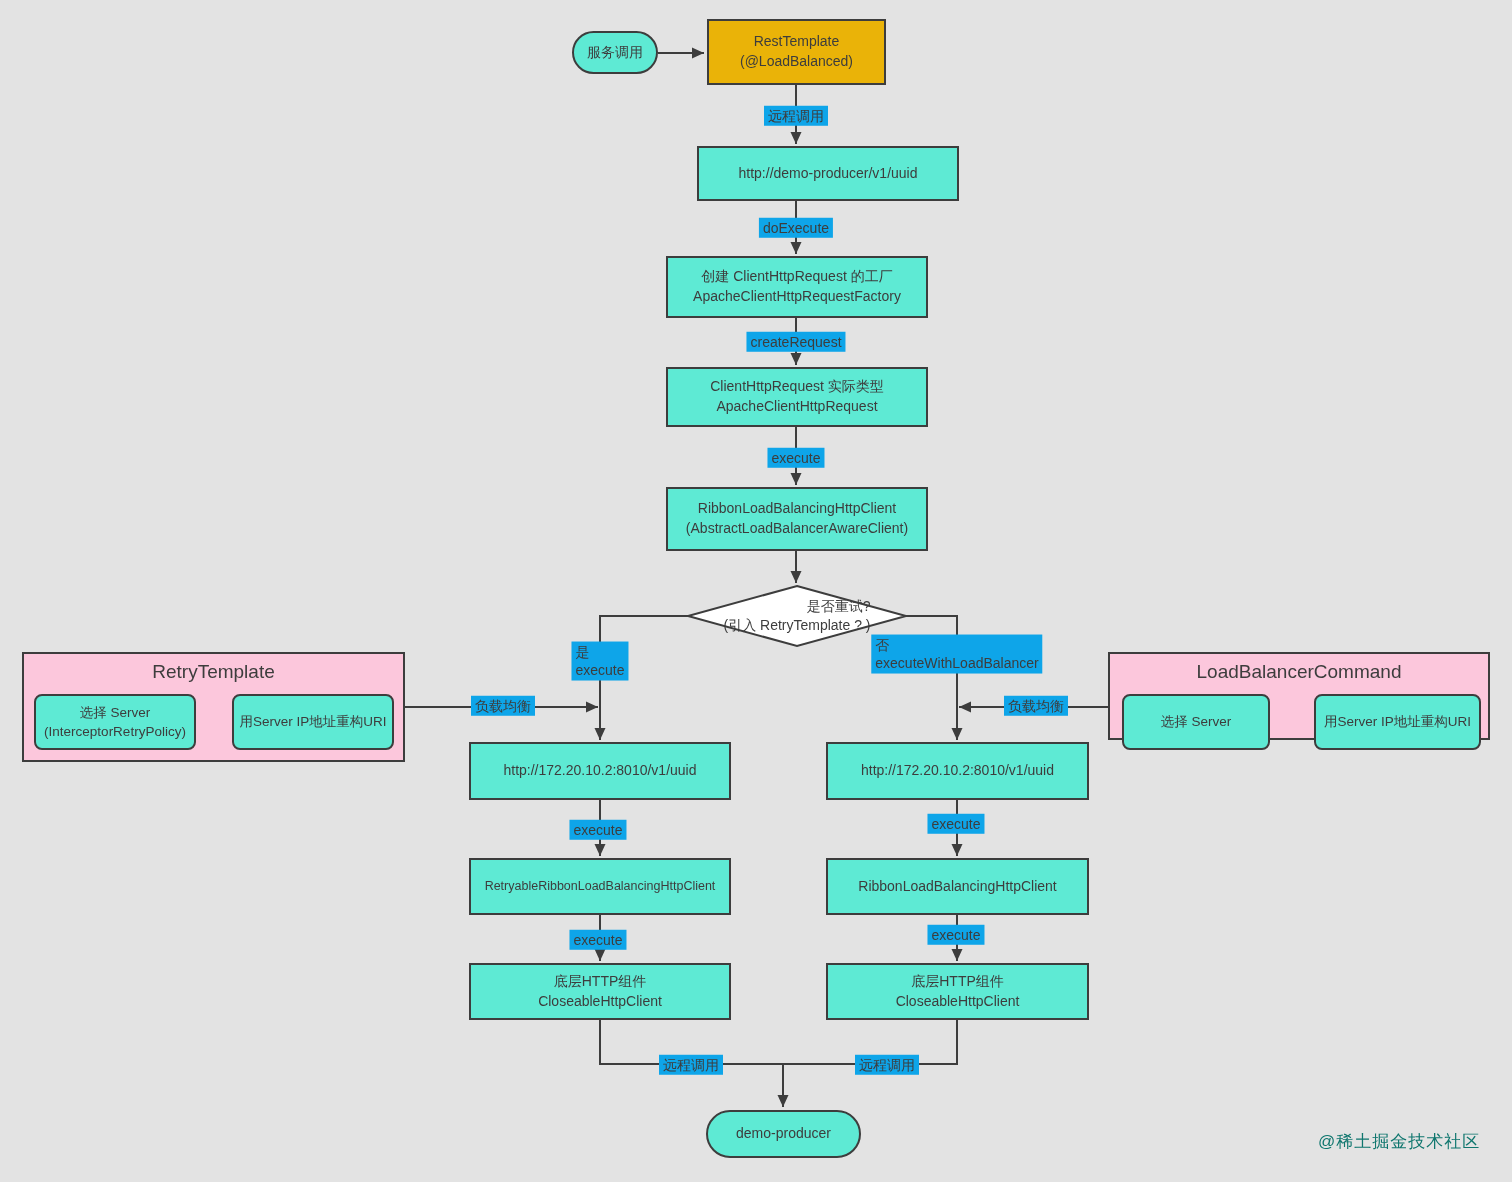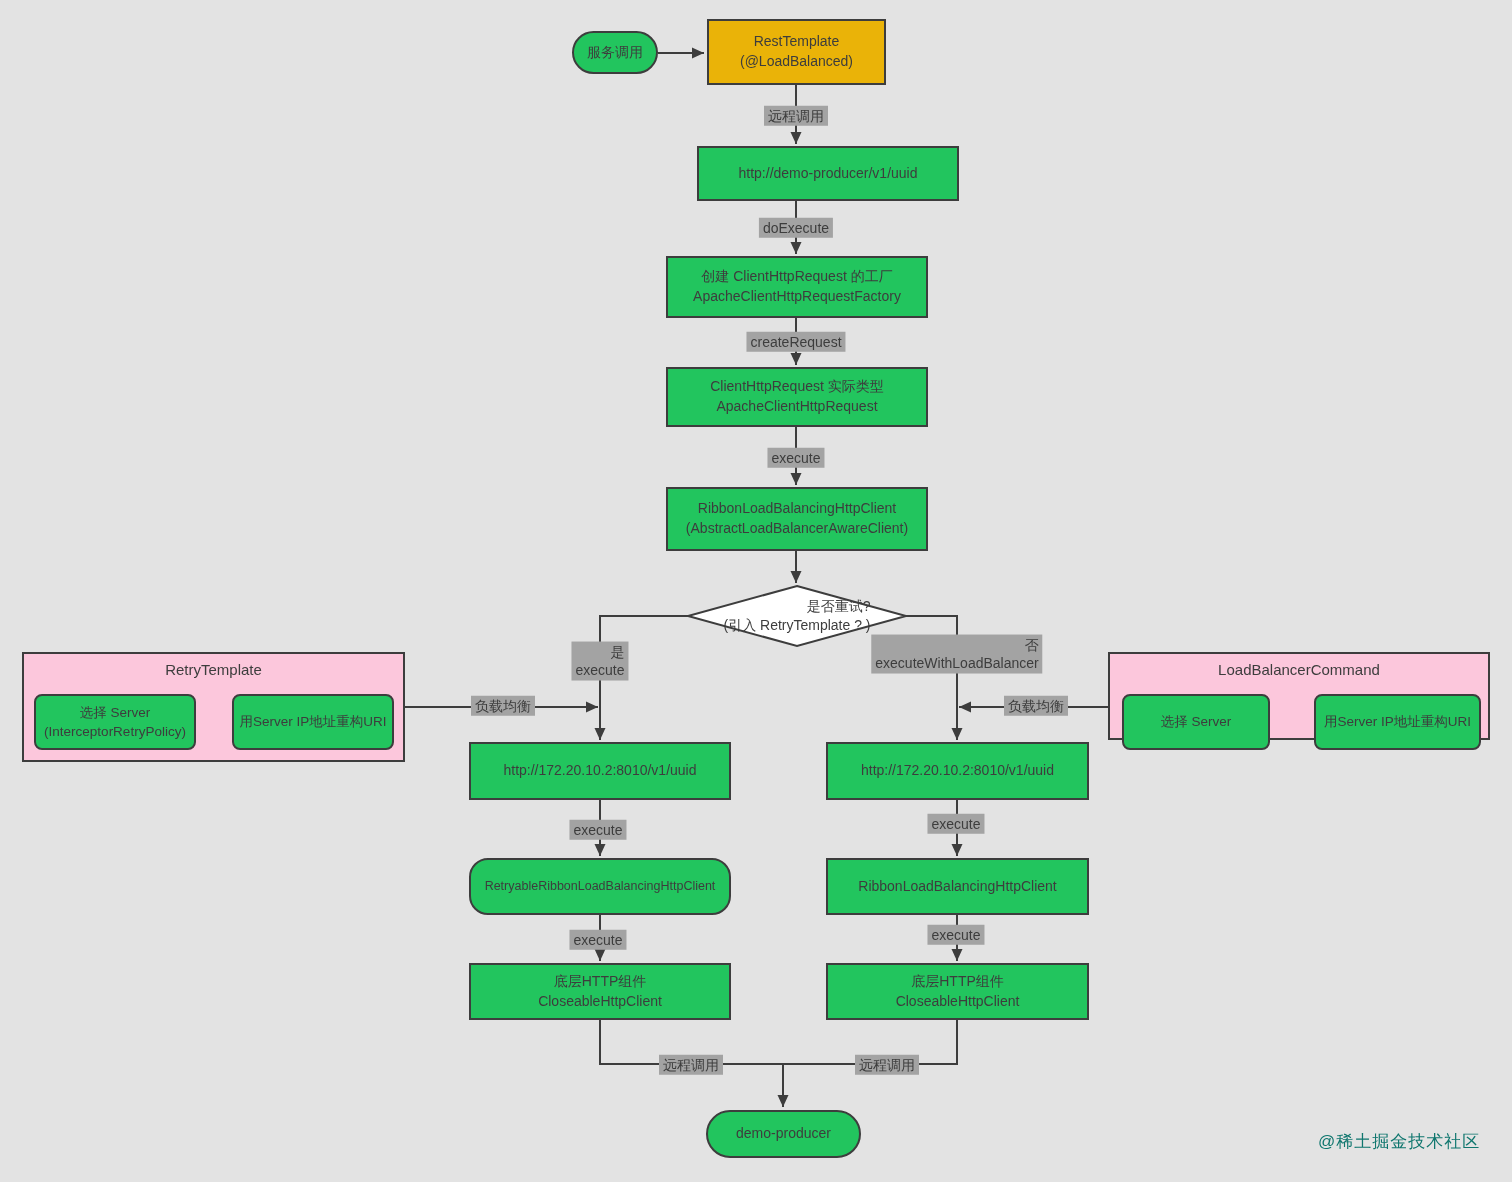--- a/index.html
+++ b/index.html
@@ -5,40 +5,40 @@
   html,body { margin:0; padding:0; background:#e3e3e3; }
   .canvas {
     position:relative; width:1512px; height:1182px;
     background:#e3e3e3; overflow:hidden;
     font-family:"Liberation Sans","DejaVu Sans",sans-serif;
     color:#3d3d3d;
   }
   .wires { position:absolute; left:0; top:0; }
   .node {
     position:absolute; box-sizing:border-box;
-    background:#22c55e; border:2px solid #3d3d3d;
+    background:#5eead4; border:2px solid #3d3d3d;
     display:flex; flex-direction:column; align-items:center; justify-content:center;
     text-align:center; font-size:14px; line-height:1.42; white-space:nowrap;
   }
   .pill  { border-radius:24px; }
   .orange{ background:#eab308; }
   .small-font { font-size:12.5px; }
   .group {
     position:absolute; box-sizing:border-box;
     background:#fcc7dc; border:2px solid #3d3d3d;
   }
   .group-title {
     position:absolute; left:0; top:7px; width:100%;
-    text-align:center; font-size:15px;
+    text-align:center; font-size:19px;
   }
   .group .node { border-radius:8px; font-size:13.5px; }
   .edge-label {
     position:absolute; transform:translate(-50%,-50%);
-    background:#a3a3a3; padding:1px 4px;
-    font-size:14px; line-height:1.32; text-align:right; white-space:nowrap;
+    background:#0ea5e9; padding:1px 4px;
+    font-size:14px; line-height:1.32; text-align:left; white-space:nowrap;
   }
   .diamond-label {
     position:absolute; transform:translate(-50%,-50%);
     font-size:14px; line-height:1.35; text-align:right; white-space:nowrap;
   }
   .watermark {
     position:absolute; left:1318px; top:1130px;
     font-size:17px; color:#0f766e; letter-spacing:1px;
   }
 </style>
@@ -127,21 +127,21 @@
       <div>选择 Server</div>
     </div>
     <div class="node" style="left:204px; top:40px; width:167px; height:56px;">
       <div>用Server IP地址重构URI</div>
     </div>
   </div>
 
   <div class="node" style="left:469px; top:742px; width:262px; height:58px;">
     <div>http://172.20.10.2:8010/v1/uuid</div>
   </div>
-  <div class="node small-font" style="left:469px; top:858px; width:262px; height:57px;border-radius:19px;">
+  <div class="node small-font" style="left:469px; top:858px; width:262px; height:57px;">
     <div>RetryableRibbonLoadBalancingHttpClient</div>
   </div>
   <div class="node" style="left:469px; top:963px; width:262px; height:57px;">
     <div>底层HTTP组件</div>
     <div>CloseableHttpClient</div>
   </div>
 
   <div class="node" style="left:826px; top:742px; width:263px; height:58px;">
     <div>http://172.20.10.2:8010/v1/uuid</div>
   </div>

